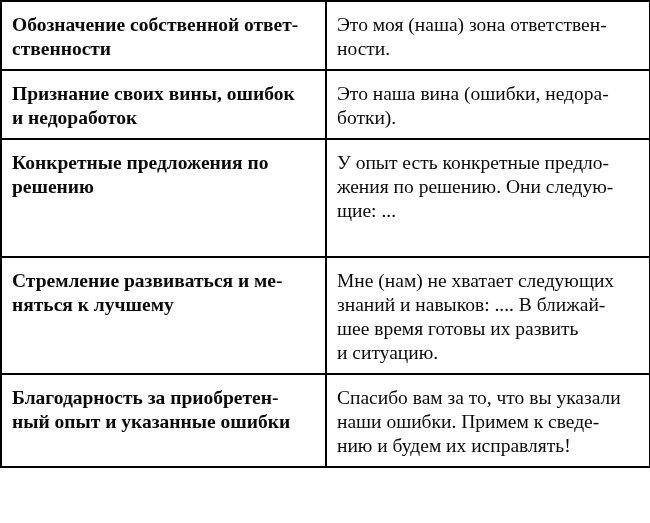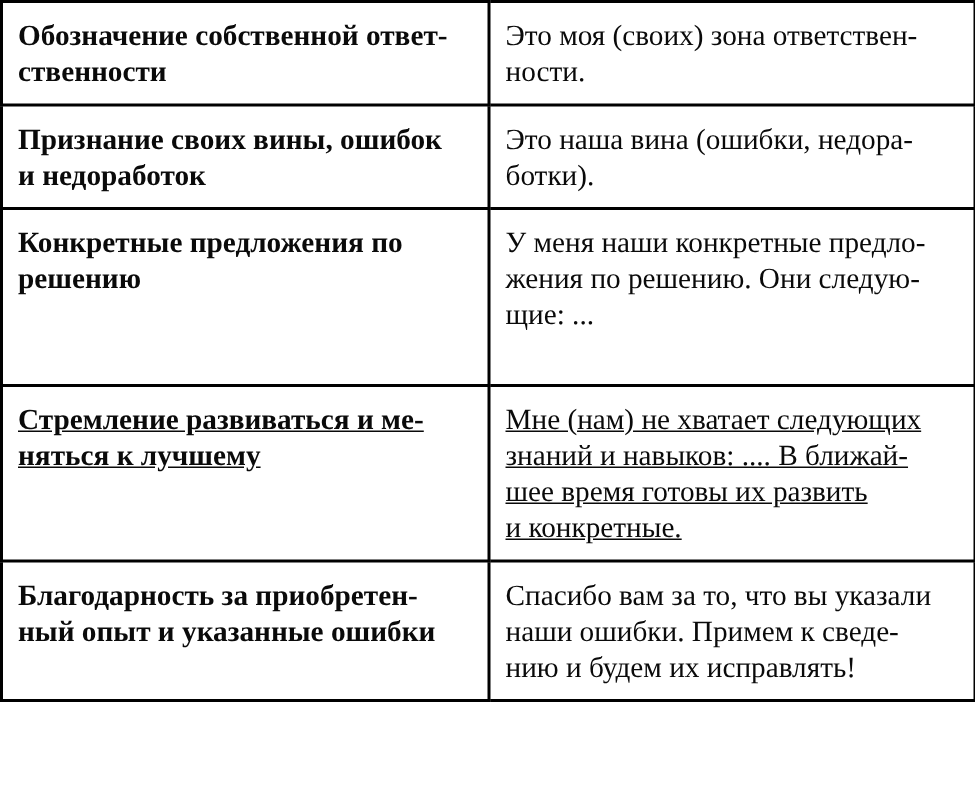--- a/index.html
+++ b/index.html
@@ -33,74 +33,74 @@
   table.phrases td.term {
     font-weight: 700;
   }
   table.phrases td .line {
     white-space: nowrap;
   }
   tr.r1 { height: 66px; }
   tr.r2 { height: 64px; }
   tr.r3 { height: 68px; }
   tr.r4 { height: 118px; }
-  tr.r5 { height: 117px; text-decoration: underline; }
+  tr.r5 { height: 117px; }
   tr.r6 { height: 90px; }
 </style>
 </head>
 <body>
 
 <div class="page">
   <table class="phrases">
     <colgroup>
       <col style="width:325px">
       <col style="width:324px">
     </colgroup>
     <tbody>
       <tr class="r1">
         <td class="term">
             <div class="line">Обозначение собственной ответ-</div>
             <div class="line">ственности</div>
           </td>
         <td class="phrase">
-            <div class="line">Это моя (своих) зона ответствен-</div>
+            <div class="line">Это моя (наша) зона ответствен-</div>
             <div class="line">ности.</div>
           </td>
       </tr>
       <tr class="r2">
         <td class="term">
             <div class="line">Признание своих вины, ошибок</div>
             <div class="line">и недоработок</div>
           </td>
         <td class="phrase">
             <div class="line">Это наша вина (ошибки, недора-</div>
             <div class="line">ботки).</div>
           </td>
       </tr>
       <tr class="r4">
         <td class="term">
             <div class="line">Конкретные предложения по</div>
             <div class="line">решению</div>
           </td>
         <td class="phrase">
-            <div class="line">У меня наши конкретные предло-</div>
+            <div class="line">У опыт есть конкретные предло-</div>
             <div class="line">жения по решению. Они следую-</div>
             <div class="line">щие: ...</div>
           </td>
       </tr>
       <tr class="r5">
         <td class="term">
             <div class="line">Стремление развиваться и ме-</div>
             <div class="line">няться к лучшему</div>
           </td>
         <td class="phrase">
             <div class="line">Мне (нам) не хватает следующих</div>
             <div class="line">знаний и навыков: .... В ближай-</div>
             <div class="line">шее время готовы их развить</div>
-            <div class="line">и конкретные.</div>
+            <div class="line">и ситуацию.</div>
           </td>
       </tr>
       <tr class="r6">
         <td class="term">
             <div class="line">Благодарность за приобретен-</div>
             <div class="line">ный опыт и указанные ошибки</div>
           </td>
         <td class="phrase">
             <div class="line">Спасибо вам за то, что вы указали</div>
             <div class="line">наши ошибки. Примем к сведе-</div>

